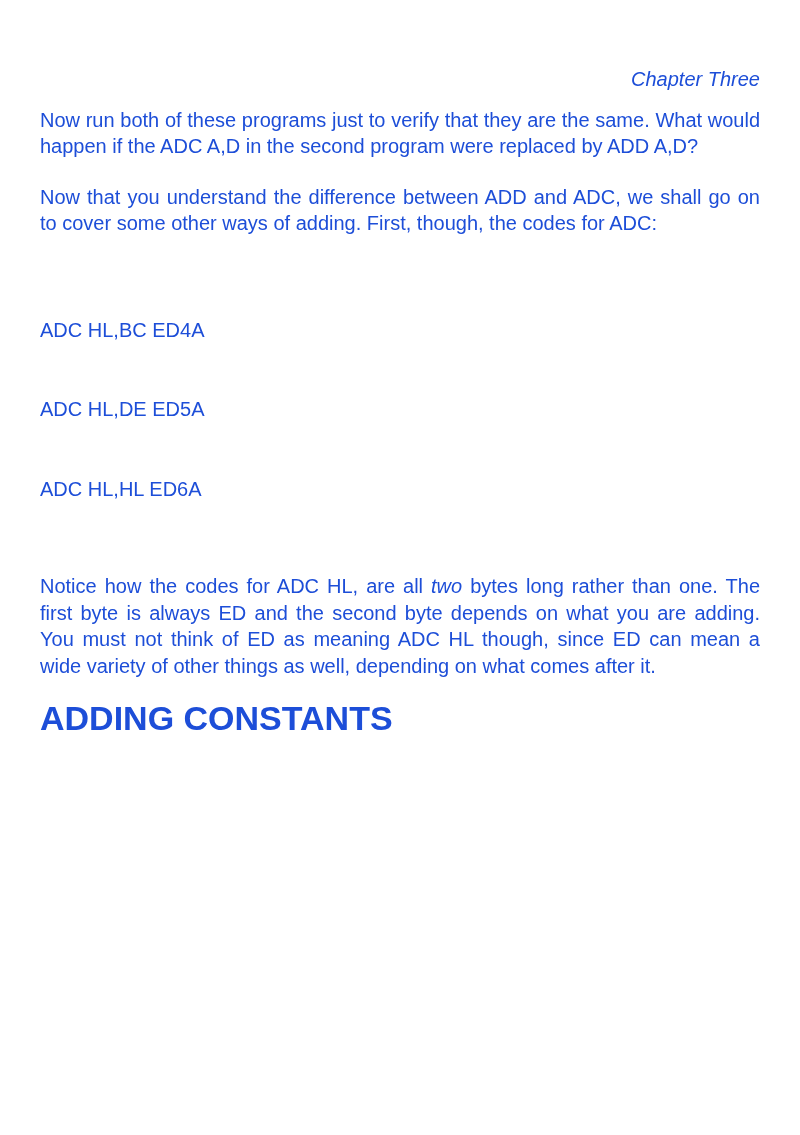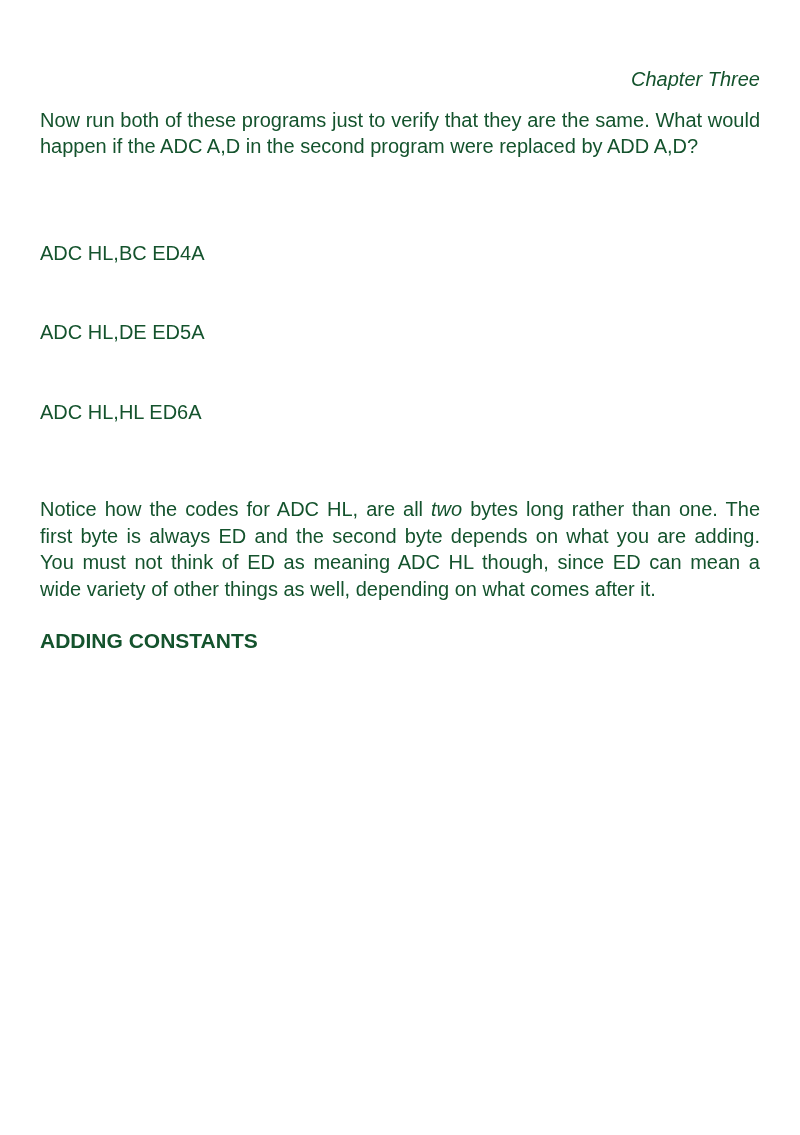--- a/index.html
+++ b/index.html
@@ -1,21 +1,21 @@
 <!DOCTYPE html>
 <html><head>
 <meta charset="utf-8">
 <style>
   html, body { margin: 0; padding: 0; }
   .page {
     position: relative;
     width: 800px;
     height: 942px;
     background: #ffffff;
-    color: #14532d;
+    color: #1d4ed8;
     font-family: "Liberation Sans", sans-serif;
     font-size: 20px;
     line-height: 26.5px;
     overflow: hidden;
     box-sizing: border-box;
     padding: 66px 40px 0 40px;
   }
   .chapter-header {
     text-align: right;
     font-style: italic;
@@ -32,21 +32,21 @@
   .code-block {
     display: flex;
     margin-top: 27px;
     justify-content: space-between;
   }
   .code-col { white-space: pre; }
   .code-col-left  { width: 345px; }
   .code-col-right { flex: 1; }
   .code-line { height: 26.5px; }
   .section-heading {
-    font-size: 21px;
+    font-size: 34px;
     font-weight: bold;
     line-height: 30px;
     margin: 24px 0 0 0;
     letter-spacing: 0px;
   }
   .italic { font-style: italic; }
   .page-number {
     position: absolute;
     left: 12px;
     top: 1038px;
@@ -57,20 +57,21 @@
 </head>
 <body>
 
 <div class="page">
 
   <p class="chapter-header">Chapter Three</p>
 
 
   <p class="para p2">Now run both of these programs just to verify that they are the same. What would happen if the ADC A,D in the second program were replaced by ADD A,D?</p>
 
+  <p class="para p3">Now that you understand the difference between ADD and ADC, we shall go on to cover some other ways of adding. First, though, the codes for ADC:</p>
 
   <div class="code-block">
     <div class="code-col code-col-left">
       <div class="code-line">ADC HL,BC ED4A</div>
       <div class="code-line">ADC HL,DE ED5A</div>
       <div class="code-line">ADC HL,HL ED6A</div>
     </div>
   </div>
 
   <p class="para p4"><span>Notice how the codes for ADC HL, are all </span><span class="italic">two</span><span> bytes long rather than one. The first byte is always ED and the second byte depends on what you are adding. You must not think of ED as meaning ADC HL though, since ED can mean a wide variety of other things as well, depending on what comes after it.</span></p>

